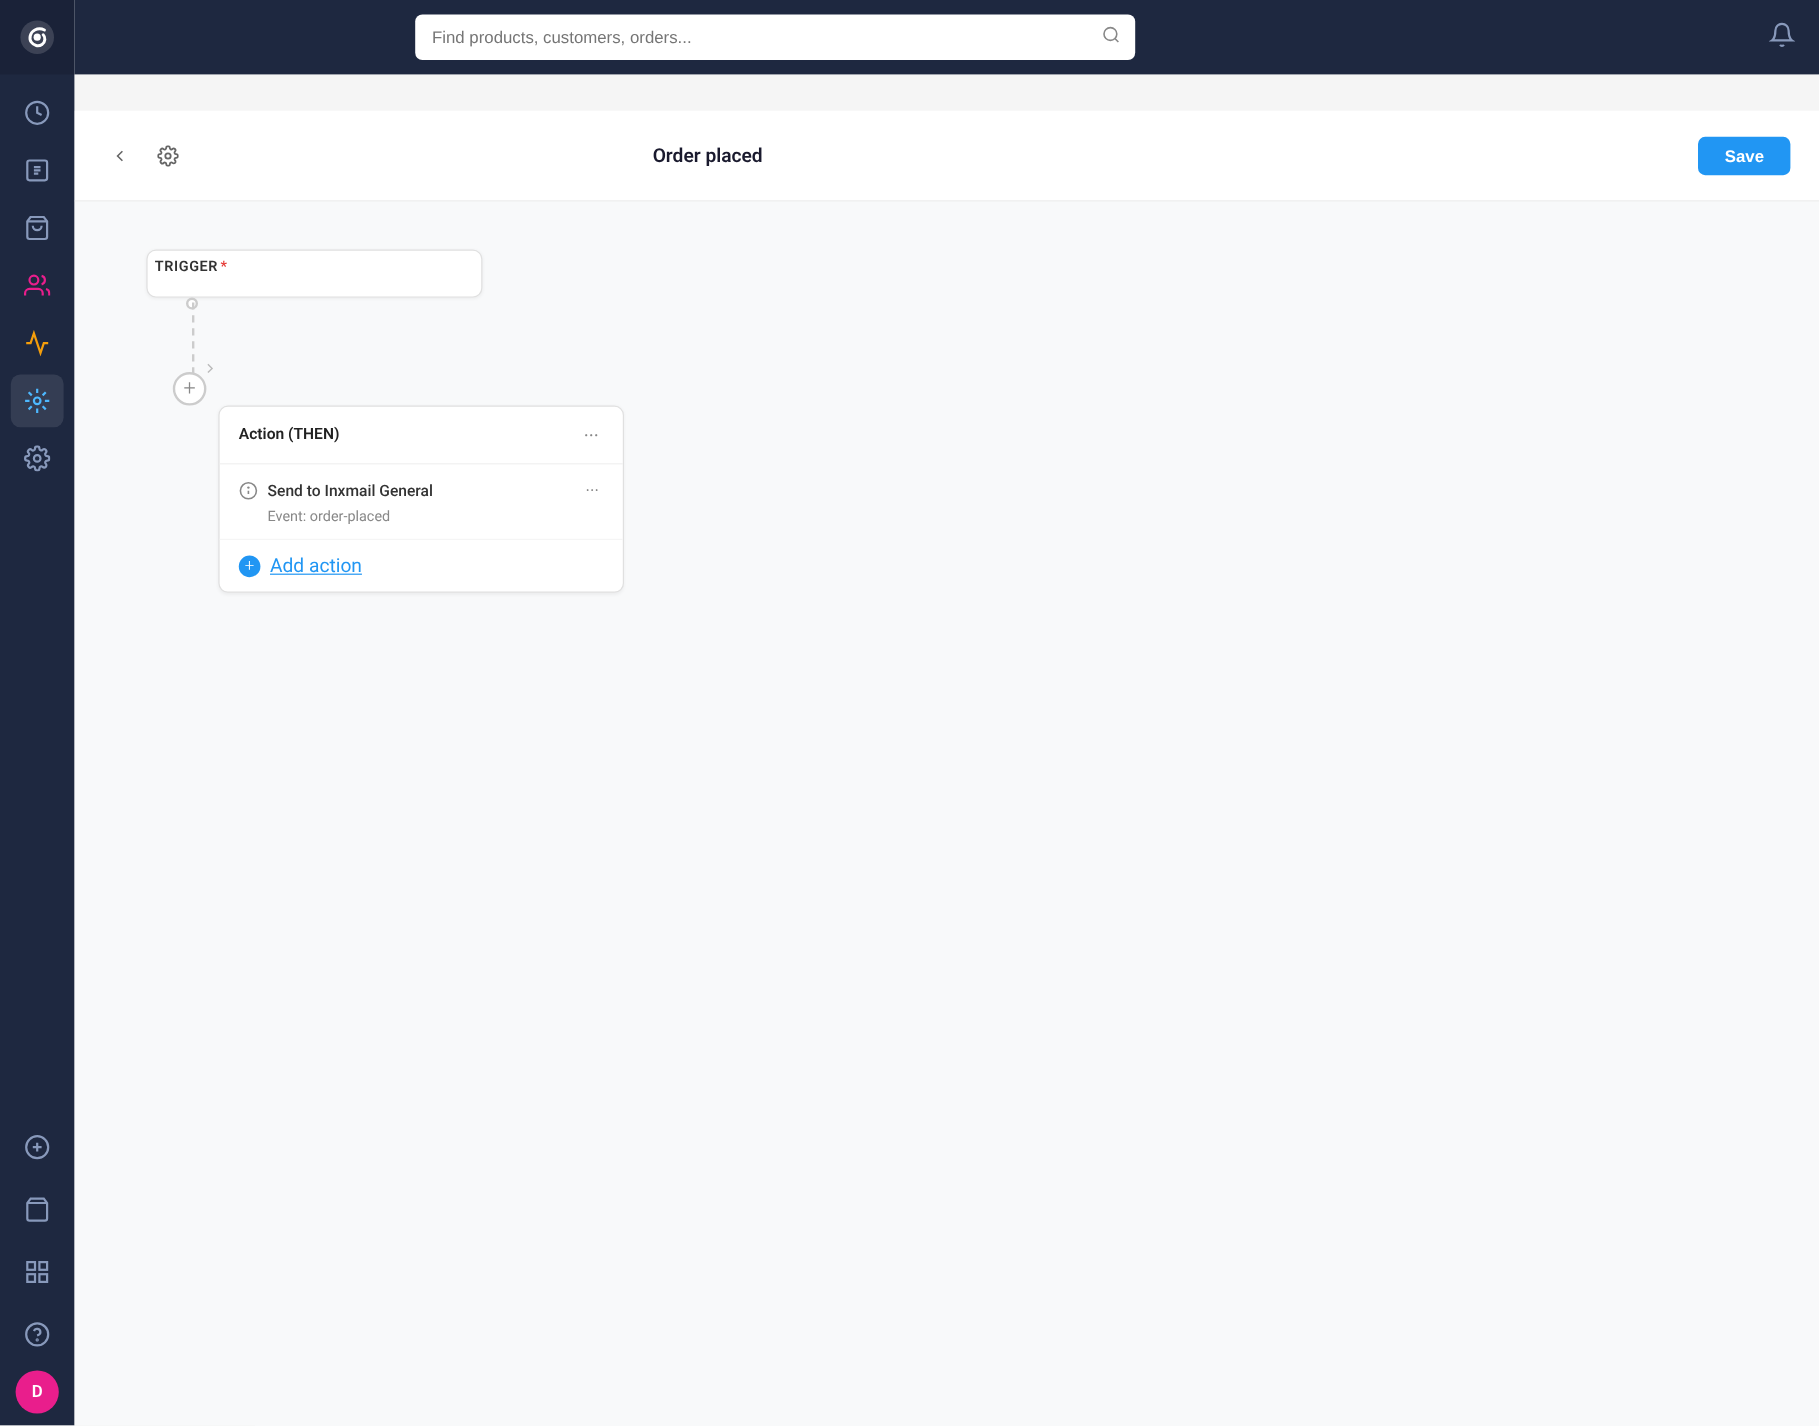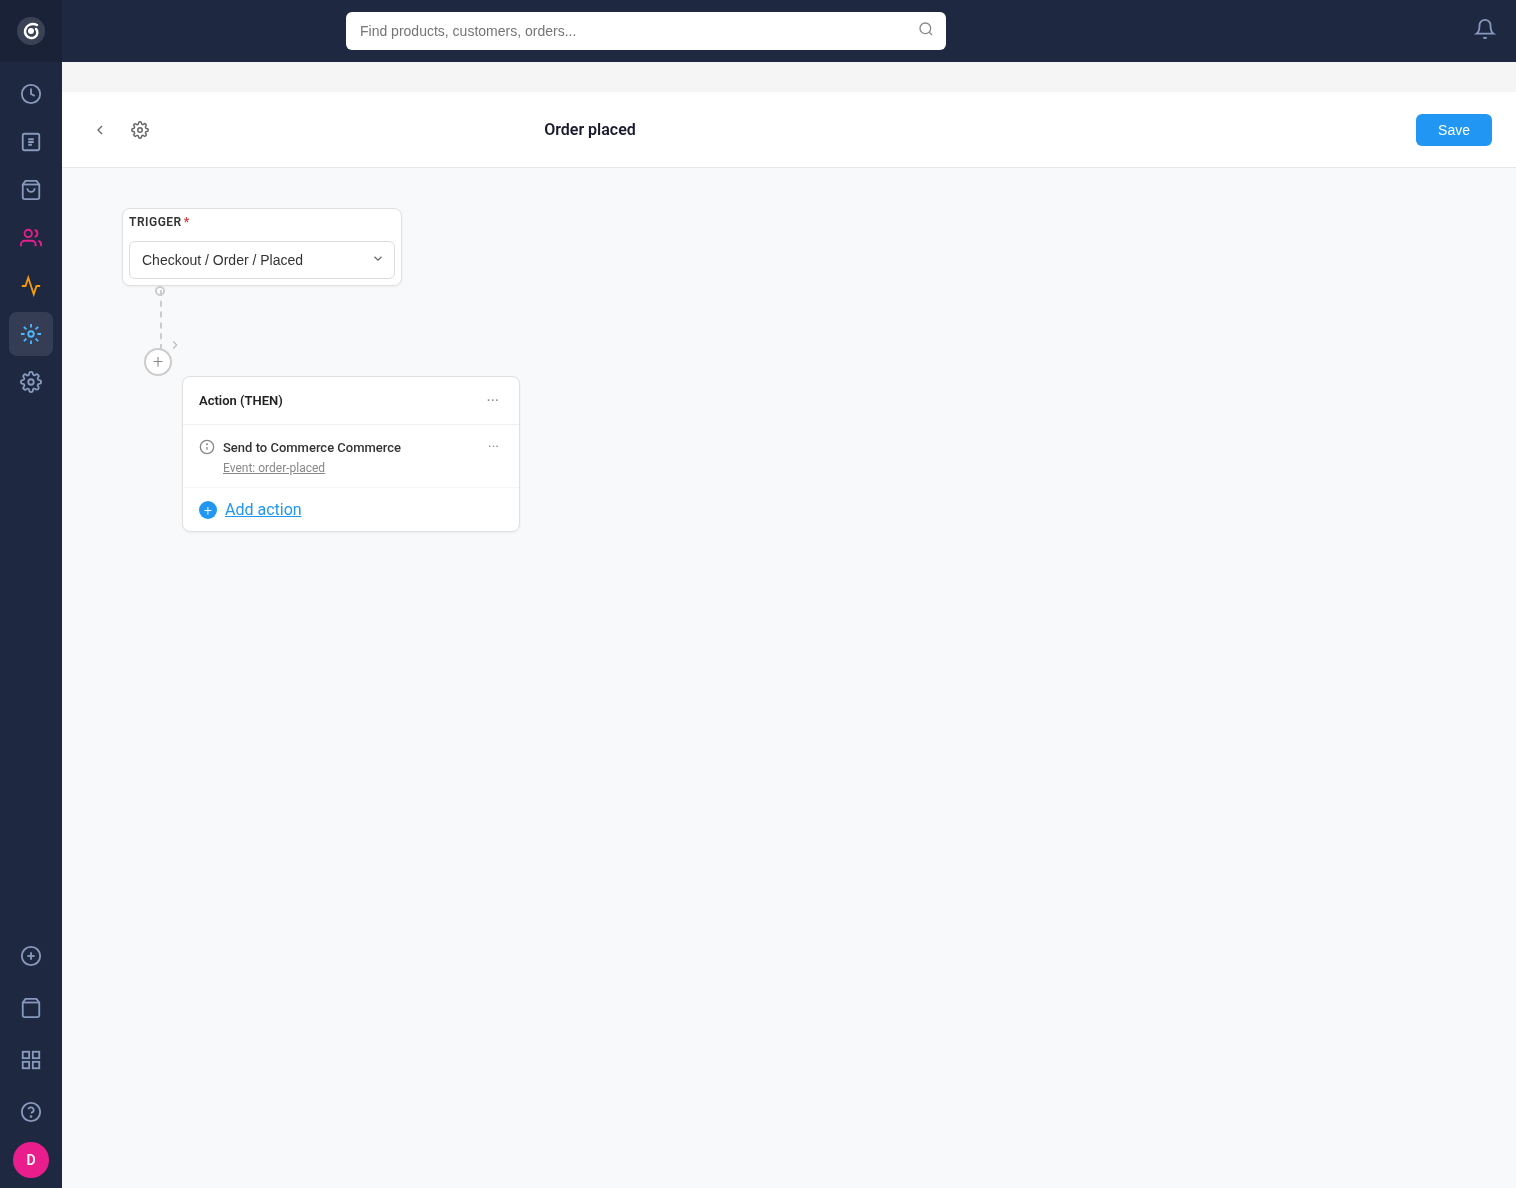--- a/index.html
+++ b/index.html
@@ -167,21 +167,21 @@
       color: #1a1a2e;
       margin: 0 auto;
     }
     .save-btn {
       background: #2196f3;
       color: white;
       border: none;
       border-radius: 6px;
       padding: 8px 22px;
       font-size: 14px;
-      font-weight: 400;
+      font-weight: 700;
       cursor: pointer;
       margin-left: auto;
     }
 
     
     .page-content {
       flex: 1;
       overflow-y: auto;
       background: #f8f9fa;
     }
@@ -315,21 +315,20 @@
     .action-item-name {
       font-size: 13px;
       color: #333;
       font-weight: 500;
     }
     .action-item-event {
       font-size: 12px;
       color: #888;
       margin-top: 4px;
       padding-left: 24px;
-      text-decoration: underline;
     }
     .action-item-menu {
       cursor: pointer;
       color: #888;
       font-size: 14px;
       padding: 2px 4px;
     }
 
     .add-action-row {
       padding: 12px 16px;
@@ -552,30 +551,20 @@
 
     <div class="page-content">
 
 
       <div class="flow-canvas">
 
         <div class="trigger-block">
           <div class="trigger-label">
             <span>TRIGGER</span><span class="required">*</span>
           </div>
-          <div class="trigger-select-wrapper">
-            <select class="trigger-select">
-              <option value="Checkout / Order / Placed">Checkout / Order / Placed</option>
-            </select>
-            <span class="select-arrow">
-              <svg width="14" height="14" viewBox="0 0 24 24" fill="none" stroke="currentColor" stroke-width="2">
-                <polyline points="6 9 12 15 18 9"></polyline>
-              </svg>
-            </span>
-          </div>
         </div>
 
         <div class="flow-connector-area">
           <div class="dot-top"></div>
           <div class="dashed-line-vertical"></div>
           <div class="arrow-right">
             <svg width="14" height="14" viewBox="0 0 24 24" fill="none" stroke="#bbb" stroke-width="2">
               <polyline points="9 6 15 12 9 18"></polyline>
             </svg>
           </div>
@@ -591,21 +580,21 @@
           <div class="action-item">
             <div class="action-item-header">
               <div class="action-item-left">
                 <span class="action-item-icon">
                   <svg width="16" height="16" viewBox="0 0 24 24" fill="none" stroke="#888" stroke-width="2">
                     <circle cx="12" cy="12" r="10"></circle>
                     <line x1="12" y1="8" x2="12" y2="8" stroke-width="3" stroke-linecap="round"></line>
                     <line x1="12" y1="12" x2="12" y2="16"></line>
                   </svg>
                 </span>
-                <span class="action-item-name">Send to Commerce Commerce</span>
+                <span class="action-item-name">Send to Inxmail General</span>
               </div>
               <span class="action-item-menu">···</span>
             </div>
             <div class="action-item-event">Event: order-placed</div>
           </div>
 
           <div class="add-action-row">
             <div class="add-action-icon">+</div>
             <span class="add-action-link">Add action</span>
           </div>

